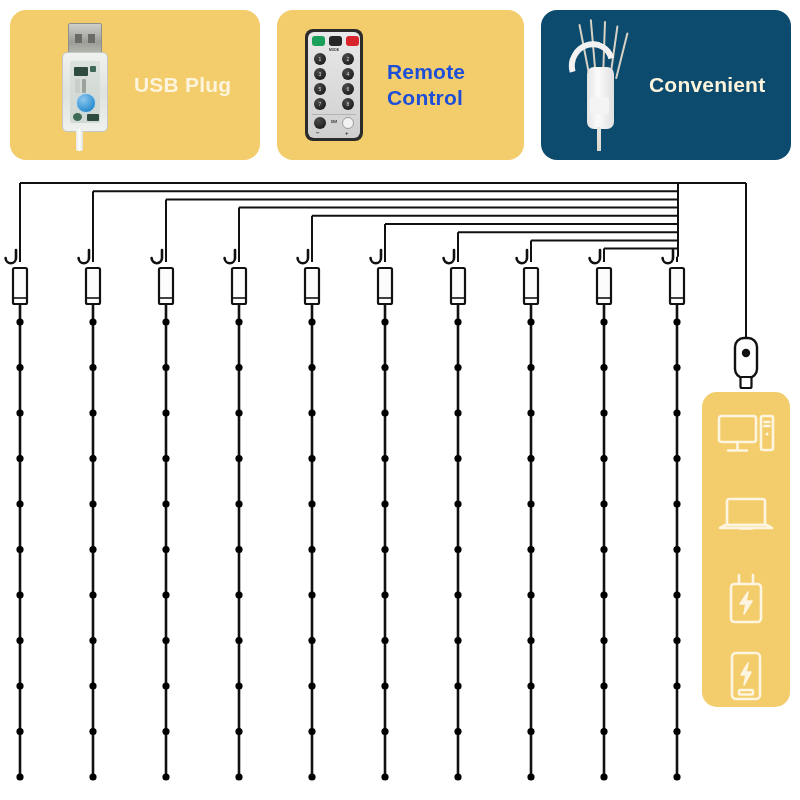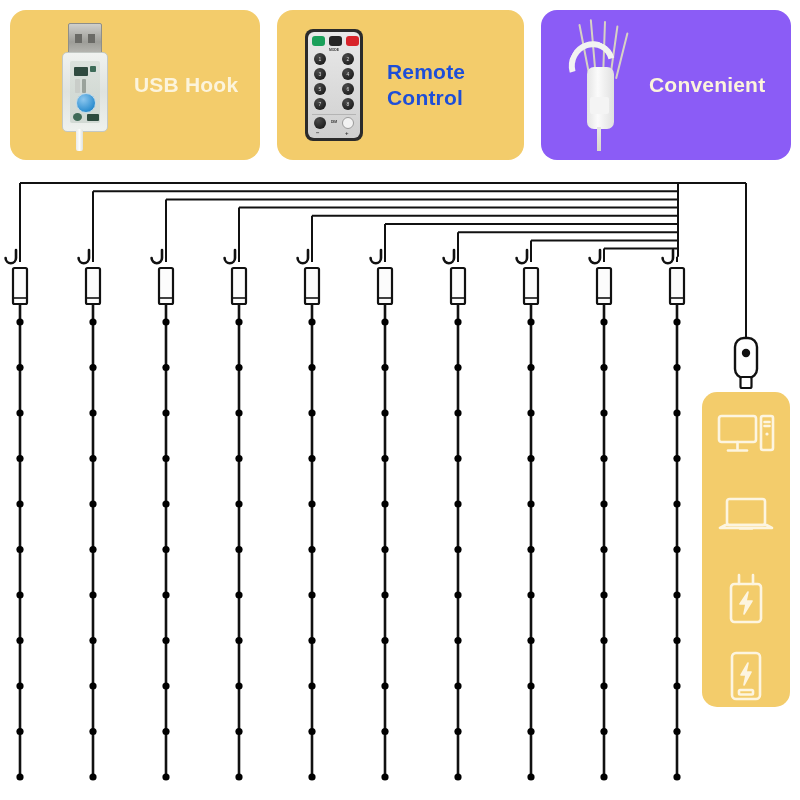--- a/index.html
+++ b/index.html
@@ -305,21 +305,21 @@
         <div class="chip" style="left:11px;top:14px;width:14px;height:9px;"></div>
         <div class="chip" style="left:27px;top:13px;width:6px;height:6px;background:#3d6b58;"></div>
         <div class="chip" style="left:12px;top:26px;width:5px;height:14px;background:#c9cdc9;"></div>
         <div class="chip" style="left:19px;top:26px;width:4px;height:14px;background:#9aa39c;"></div>
         <div class="btn-blue"></div>
         <div class="chip" style="left:10px;top:60px;width:9px;height:8px;background:#3f6a57;border-radius:50%;"></div>
         <div class="chip" style="left:24px;top:61px;width:12px;height:7px;background:#2e4b3f;"></div>
       </div>
       <div class="usb-cord"></div>
     </div>
-    <div class="card-label" style="margin-left: 22px; color: rgb(252, 244, 220);">USB Hook</div>
+    <div class="card-label" style="margin-left: 22px; color: rgb(252, 244, 220);">USB Plug</div>
   </div>
 
   <div class="card" id="card-remote" style="background: rgb(243, 204, 107);">
     <div class="card-art remote">
       <div class="remote-face">
         <div class="rbtn sq" style="left:4px;top:4px;width:13px;height:10px;background:#1aa05a;"></div>
         <div class="rbtn sq" style="left:21px;top:4px;width:13px;height:10px;background:#262626;"></div>
         <div class="rbtn sq" style="left:38px;top:4px;width:13px;height:10px;background:#d8232a;"></div>
         <div class="rtxt" style="top:16px;">MODE</div>
         <div class="rkey" style="left:6px;top:21px;">1</div>
@@ -337,21 +337,21 @@
         <div style="position:absolute;left:8px;top:98px;color:#333;font-size:6px;font-weight:bold;">−</div>
         <div style="position:absolute;left:37px;top:98px;color:#333;font-size:6px;font-weight:bold;">+</div>
       </div>
     </div>
     <div class="card-label" style="margin-left: 24px; color: #1d4ed8;">
       <div>Remote</div>
       <div>Control</div>
     </div>
   </div>
 
-  <div class="card" id="card-hook" style="background: #8b5cf6;">
+  <div class="card" id="card-hook" style="background: #0c4a6e;">
     <div class="card-art hookart">
       <div class="hk-wires">
         <div class="hk-wire" style="left:2px;top:4px;height:56px;transform:rotate(-11deg);"></div>
         <div class="hk-wire" style="left:8px;top:0px;height:60px;transform:rotate(-5deg);"></div>
         <div class="hk-wire" style="left:15px;top:2px;height:58px;transform:rotate(2deg);"></div>
         <div class="hk-wire" style="left:22px;top:6px;height:54px;transform:rotate(8deg);"></div>
         <div class="hk-wire" style="left:28px;top:12px;height:48px;transform:rotate(14deg);"></div>
       </div>
       <div class="hk-curve"></div>
       <div class="hk-barrel"></div>

